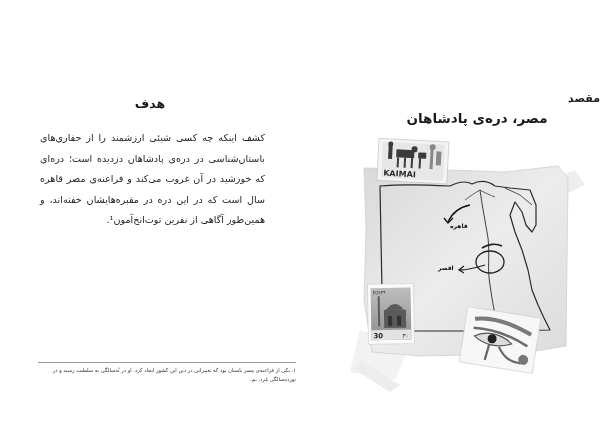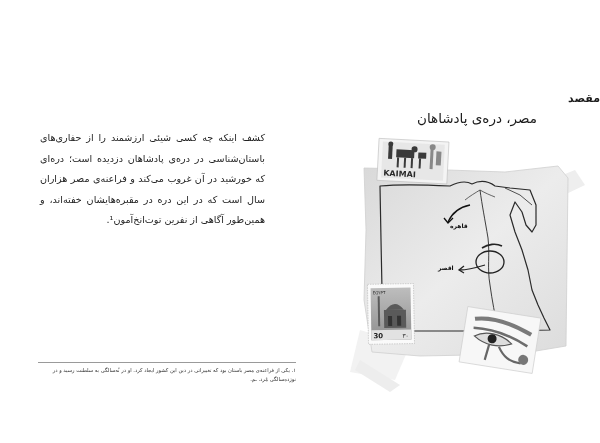--- a/index.html
+++ b/index.html
@@ -26,35 +26,36 @@
     position:absolute; top:366px; left:38px; width:258px;
     direction:rtl; text-align:right; font-size:5.2px; line-height:8.5px; color:#333;
   }
 
   .dest-label {
     position:absolute; top:92px; left:0; width:300px; text-align:right;
     font-size:11px; font-weight:bold; direction:rtl; padding-left:54px;
   }
   .dest-title {
     position:absolute; top:110px; left:0; width:300px; text-align:center;
-    font-size:13.5px; font-weight:normal; direction:rtl; padding-left:54px;
+    font-size:13.5px; font-weight:bold; direction:rtl; padding-left:54px;
   }
 
   .collage { position:absolute; left:0; top:0; width:300px; height:443px; }
   .collage svg { position:absolute; left:0; top:0; }
 
   .map-label {
     position:absolute; font-size:6px; font-weight:bold; direction:rtl; color:#111;
   }
 </style>
 </head>
 <body>
 
 <section class="page page-left">
-  <p class="goal-body">کشف اینکه چه کسی شیئی ارزشمند را از حفاری‌های باستان‌شناسی در دره‌ی پادشاهان دزدیده است؛ دره‌ای که خورشید در آن غروب می‌کند و فراعنه‌ی مصر هزاران سال است که در این دره در مقبره‌هایشان خفته‌اند، و همین‌طور آگاهی از نفرین توت‌انخ‌آمون¹.</p>
+  <h2 class="goal-title">هدف</h2>
+  <p class="goal-body">کشف اینکه چه کسی شیئی ارزشمند را از حفاری‌های باستان‌شناسی در دره‌ی پادشاهان دزدیده است؛ دره‌ای که خورشید در آن غروب می‌کند و فراعنه‌ی مصر قاهره سال است که در این دره در مقبره‌هایشان خفته‌اند، و همین‌طور آگاهی از نفرین توت‌انخ‌آمون¹.</p>
   <div class="footnote-rule"></div>
   <p class="footnote">۱. یکی از فراعنه‌ی مصر باستان بود که تغییراتی در دین این کشور ایجاد کرد. او در نُه‌سالگی به سلطنت رسید و در نوزده‌سالگی مُرد. ـم.</p>
 </section>
 
 <section class="page page-right">
   <div class="dest-label">مقصد</div>
   <h1 class="dest-title">مصر، دره‌ی پادشاهان</h1>
 
   <div class="collage">
     <svg width="300" height="443" viewBox="0 0 300 443">

